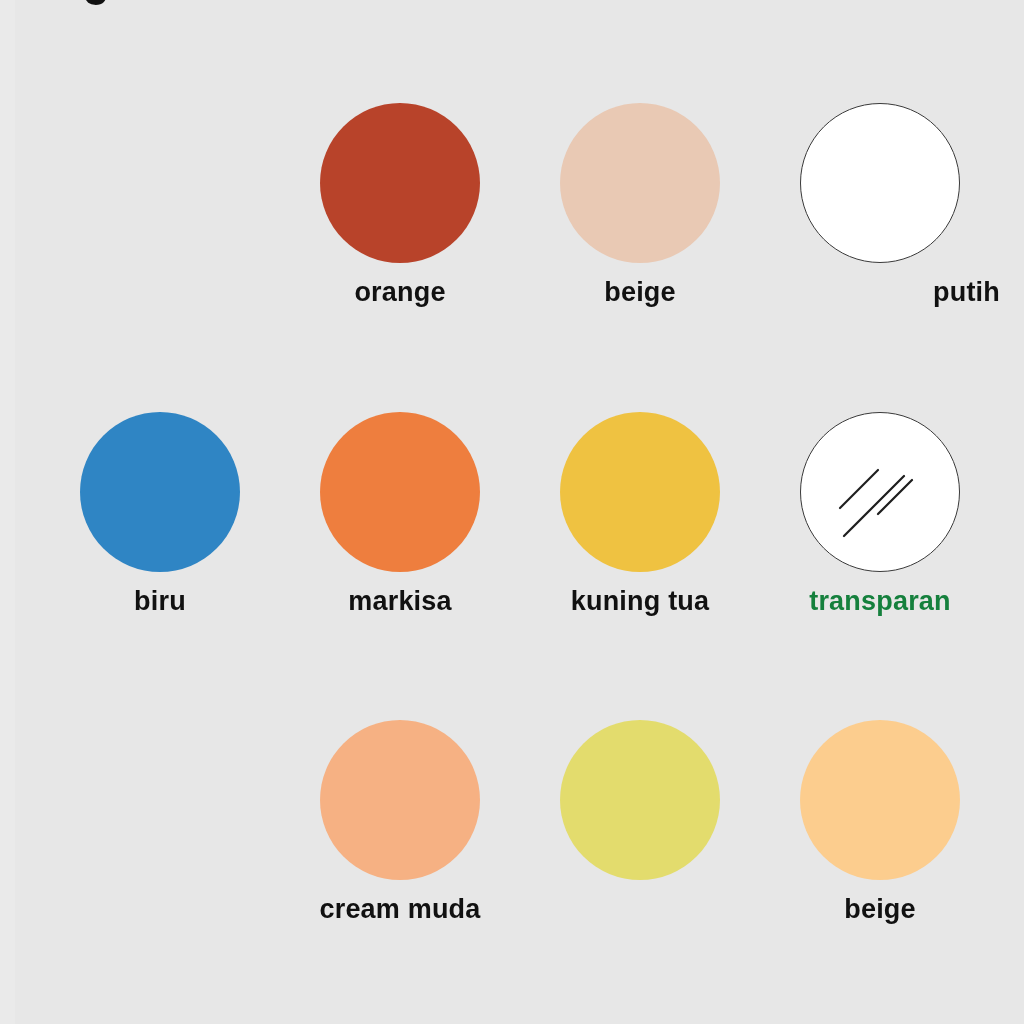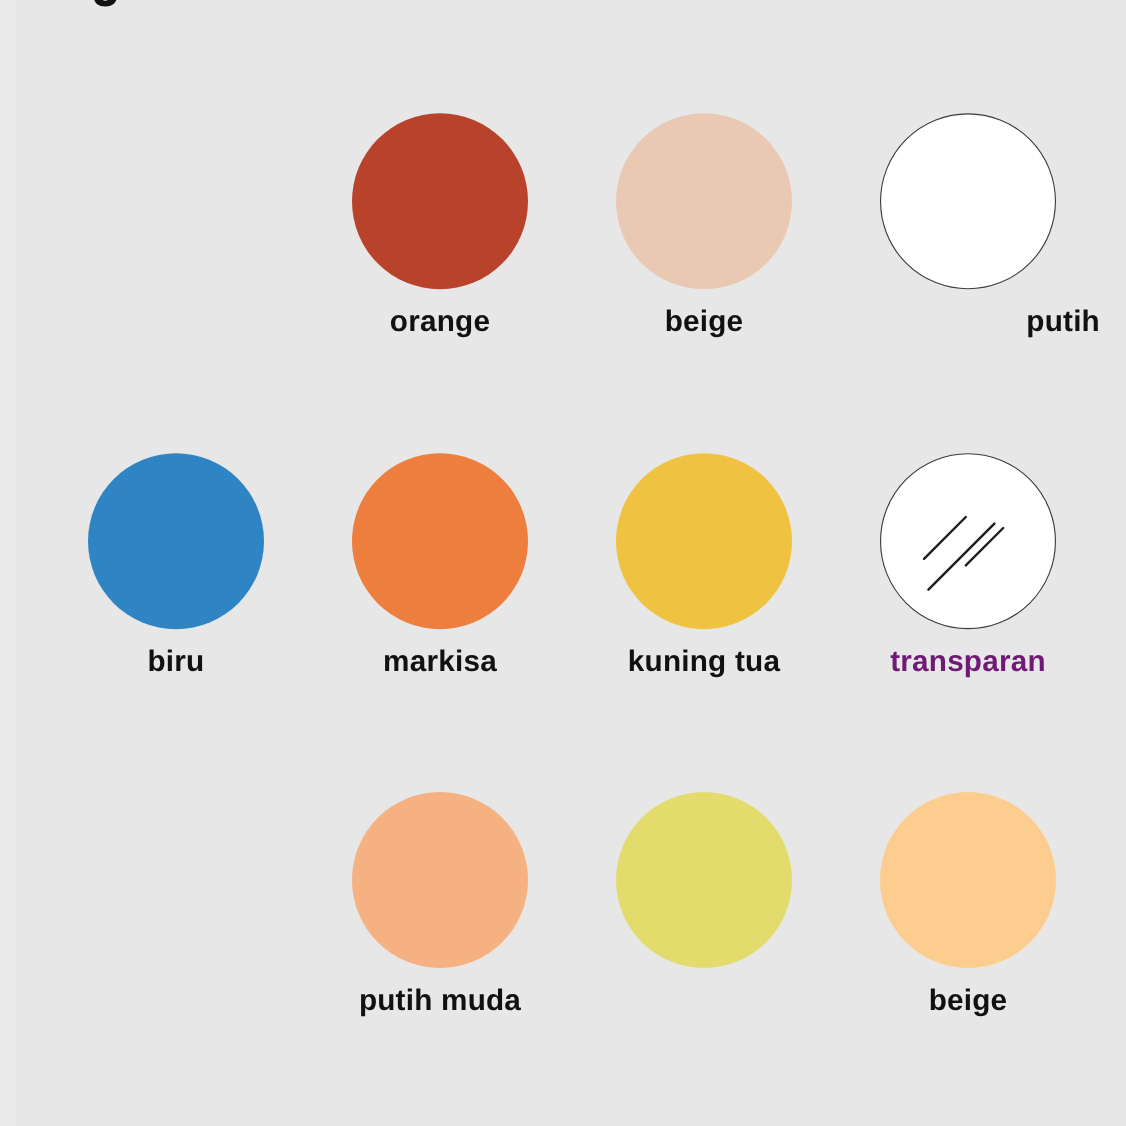--- a/index.html
+++ b/index.html
@@ -153,27 +153,27 @@
       </div>
       <div class="cell" style="left: 760px; top: 412px;">
         <div class="disc-wrap">
           <div class="disc outlined" title="transparan" style="background: rgb(255, 255, 255); border-color: rgb(58, 58, 58);"></div>
           <svg class="disc-lines" viewBox="0 0 160 160" width="160" height="160">
             <line x1="40" y1="96" x2="78" y2="58" stroke="#1e1e1e" stroke-width="2.2" stroke-linecap="round"></line>
             <line x1="44" y1="124" x2="104" y2="64" stroke="#1e1e1e" stroke-width="2.2" stroke-linecap="round"></line>
             <line x1="78" y1="102" x2="112" y2="68" stroke="#1e1e1e" stroke-width="2.2" stroke-linecap="round"></line>
           </svg>
         </div>
-        <div class="cell-label" style="color: #701a75;">transparan</div>
+        <div class="cell-label" style="color: #15803d;">transparan</div>
       </div>
       <div class="cell" style="left: 280px; top: 720px;">
         <div class="disc-wrap">
           <div class="disc" title="orange muda" style="background: rgb(246, 177, 131);"></div>
         </div>
-        <div class="cell-label" style="color: rgb(17, 17, 17);">putih muda</div>
+        <div class="cell-label" style="color: rgb(17, 17, 17);">cream muda</div>
       </div>
       <div class="cell" style="left: 520px; top: 720px;">
         <div class="disc-wrap">
           <div class="disc" title="kuning" style="background: rgb(227, 220, 109);"></div>
         </div>
       </div>
       <div class="cell" style="left: 760px; top: 720px;">
         <div class="disc-wrap">
           <div class="disc" title="cream" style="background: rgb(252, 205, 142);"></div>
         </div>

